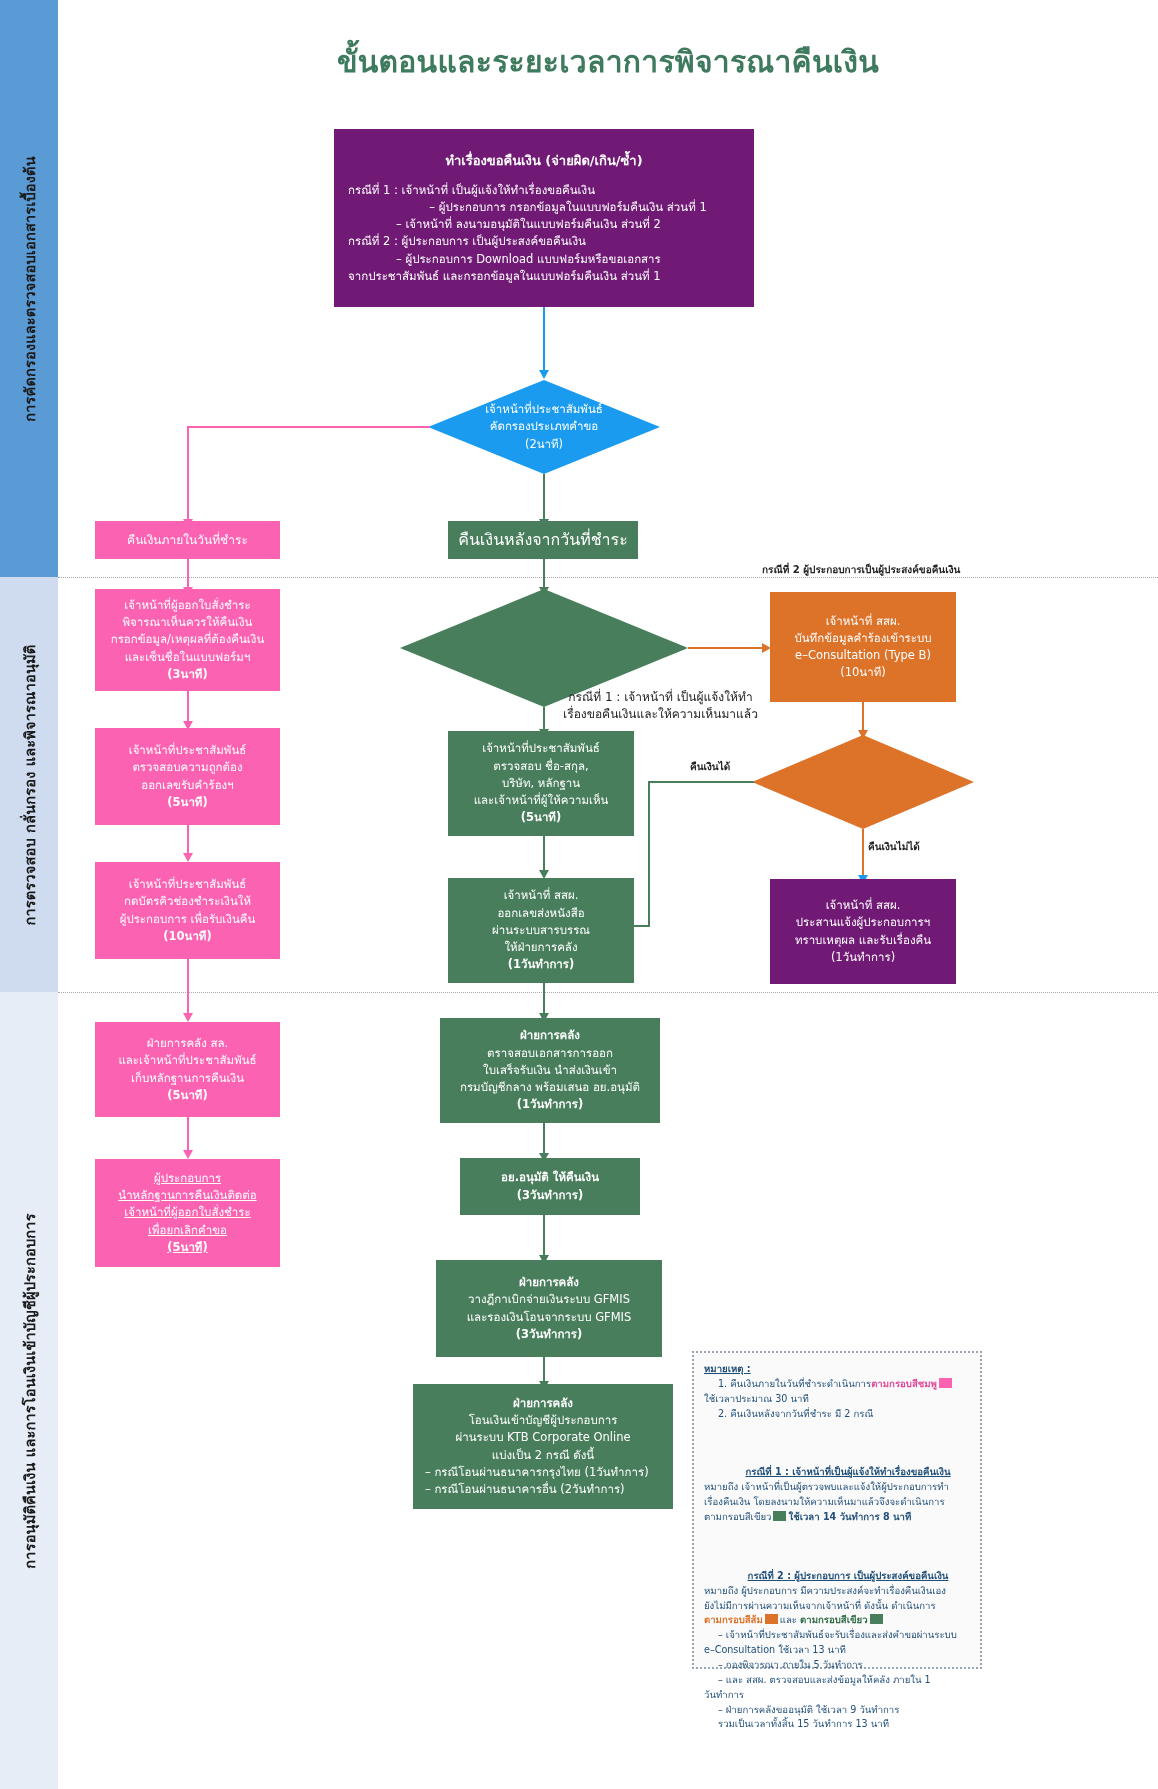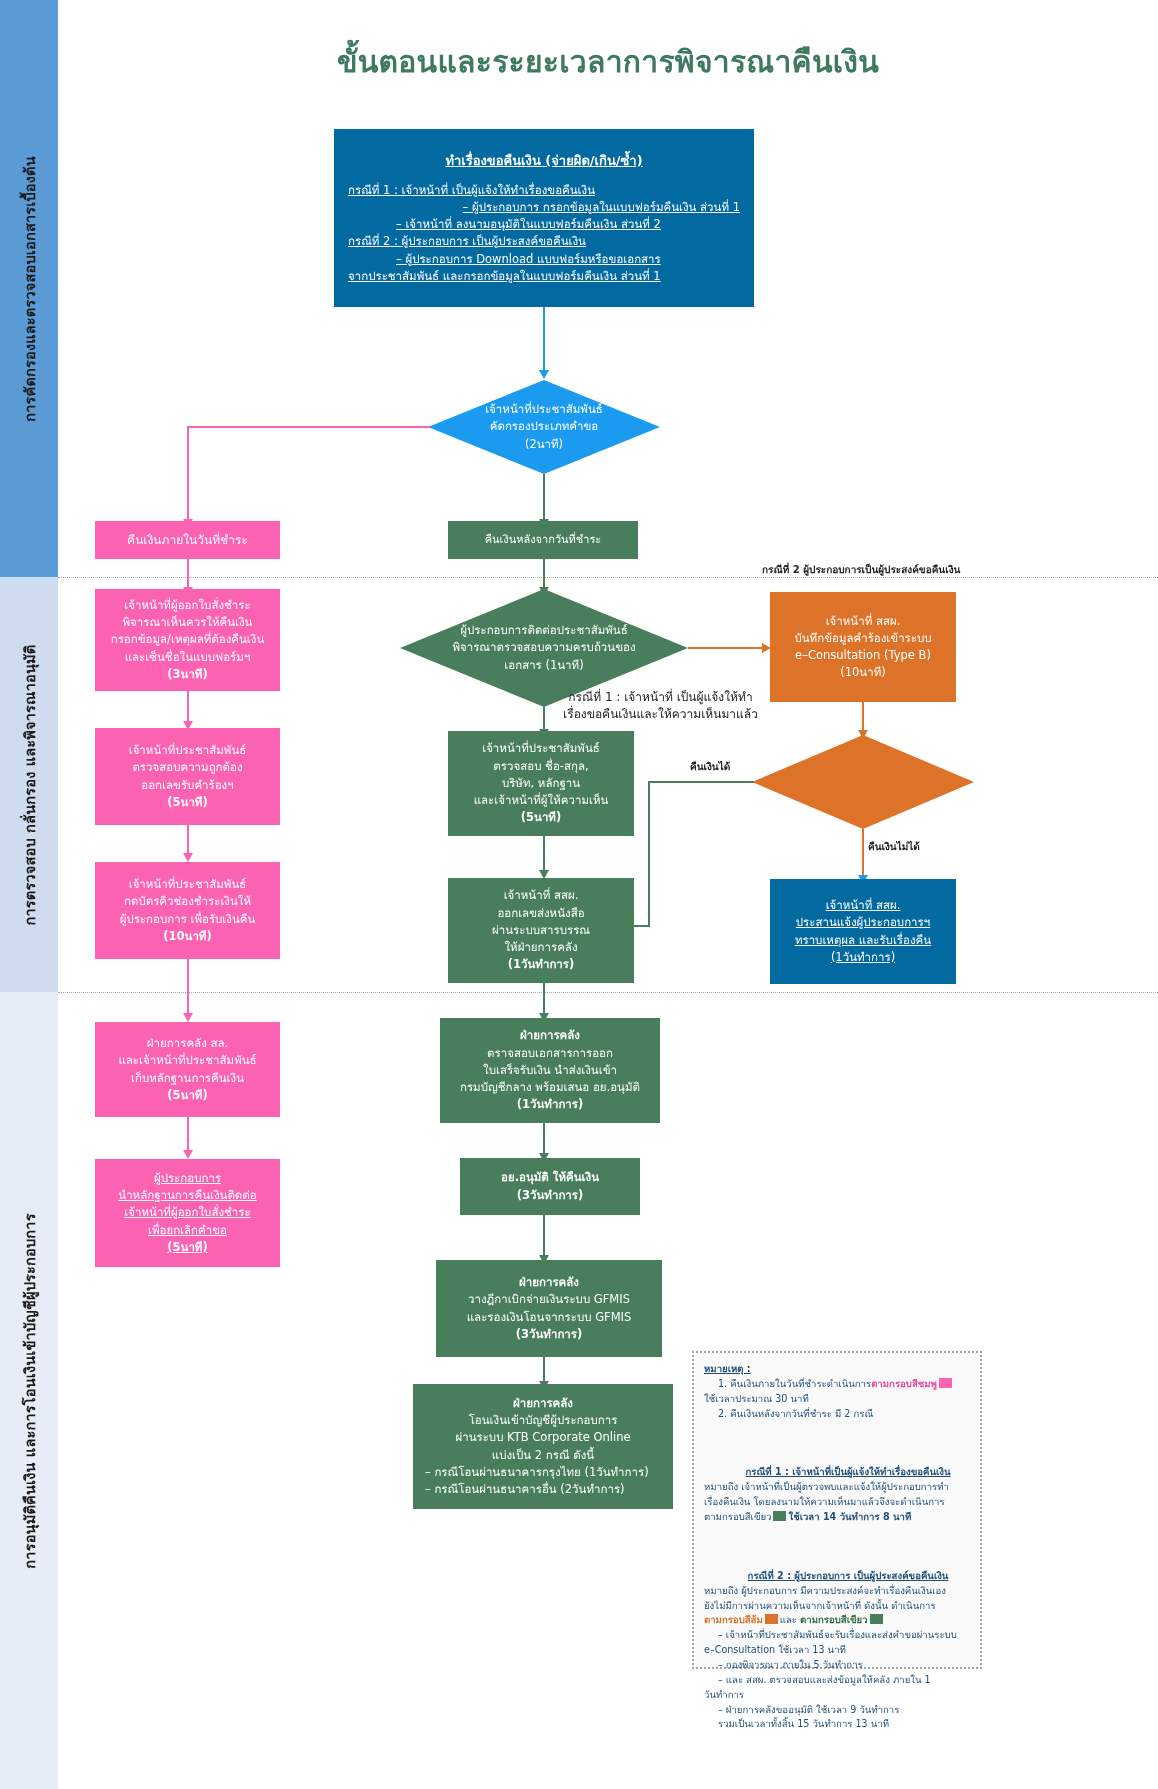--- a/index.html
+++ b/index.html
@@ -44,21 +44,21 @@
     color: #ffffff;
     display: flex; flex-direction: column;
     align-items: center; justify-content: center;
     text-align: center;
     font-size: 11.5px;
     line-height: 1.5;
     padding: 4px 6px;
   }
   .node .ttl { font-weight: bold; }
   .node .ln  { white-space: nowrap; }
-  .blue   { background: #0369a1; text-decoration: underline; }
+  .blue   { background: #701a75; }
   .pink   { background: #fb62b2; }
   .green  { background: #497e5d; }
   .orange { background: #dd7229; }
   
   .diamond {
     position: absolute;
     display: flex; align-items: center; justify-content: center;
   }
   .diamond > .dshape {
     position: absolute; inset: 0;
@@ -129,21 +129,21 @@
   <span class="band-label">การอนุมัติคืนเงิน และการโอนเงินเข้าบัญชีผู้ประกอบการ</span>
 </div>
 <div class="band-sep" style="top:577px"></div>
 <div class="band-sep" style="top:992px"></div>
 
 <div id="page-title">ขั้นตอนและระยะเวลาการพิจารณาคืนเงิน</div>
 
 <div class="node blue" style="left:334px; top:129px; width:420px; height:178px; align-items:stretch; justify-content:center; padding:12px 14px;">
   <div class="ttl" style="text-align:center; font-size:13px; margin-bottom:11px;">ทำเรื่องขอคืนเงิน (จ่ายผิด/เกิน/ซ้ำ)</div>
   <div class="ln" style="text-align:left">กรณีที่ 1 : เจ้าหน้าที่ เป็นผู้แจ้งให้ทำเรื่องขอคืนเงิน</div>
-  <div class="ln" style="text-align:right; padding-left:48px">– ผู้ประกอบการ กรอกข้อมูลในแบบฟอร์มคืนเงิน ส่วนที่ 1</div>
+  <div class="ln" style="text-align:center; padding-left:48px">– ผู้ประกอบการ กรอกข้อมูลในแบบฟอร์มคืนเงิน ส่วนที่ 1</div>
   <div class="ln" style="text-align:left; padding-left:48px">– เจ้าหน้าที่ ลงนามอนุมัติในแบบฟอร์มคืนเงิน ส่วนที่ 2</div>
   <div class="ln" style="text-align:left">กรณีที่ 2 : ผู้ประกอบการ เป็นผู้ประสงค์ขอคืนเงิน</div>
   <div class="ln" style="text-align:left; padding-left:48px">– ผู้ประกอบการ Download แบบฟอร์มหรือขอเอกสาร</div>
   <div class="ln" style="text-align:left">จากประชาสัมพันธ์ และกรอกข้อมูลในแบบฟอร์มคืนเงิน ส่วนที่ 1</div>
 </div>
 
 <div class="conn v c-blue" style="left:543px; top:307px; height:65px;"></div>
 <div class="arrow adown" style="left:539px; top:370px; border-top:9px solid #1b9bf0;"></div>
 
 <div class="diamond" style="left:428px; top:380px; width:232px; height:94px;">
@@ -161,21 +161,21 @@
 <div class="conn v c-pink" style="left:187px; top:426px; height:95px;"></div>
 <div class="arrow adown" style="left:183px; top:519px; border-top:9px solid #fb62b2;"></div>
 
 <div class="conn v c-green" style="left:543px; top:474px; height:47px;"></div>
 <div class="arrow adown" style="left:539px; top:519px; border-top:9px solid #497e5d;"></div>
 
 <div class="node pink" style="left:95px; top:521px; width:185px; height:38px;font-family:Liberation Serif, serif;">
   <div class="ln" style="font-size:12px">คืนเงินภายในวันที่ชำระ</div>
 </div>
 <div class="node green" style="left:448px; top:521px; width:190px; height:38px;">
-  <div class="ln" style="font-size:11px">คืนเงินหลังจากวันที่ชำระ</div>
+  <div class="ln" style="font-size:16px">คืนเงินหลังจากวันที่ชำระ</div>
 </div>
 
 <div class="conn v c-pink" style="left:187px; top:559px; height:30px;"></div>
 <div class="arrow adown" style="left:183px; top:587px; border-top:9px solid #fb62b2;"></div>
 
 <div class="conn v c-green" style="left:543px; top:559px; height:30px;"></div>
 <div class="arrow adown" style="left:539px; top:587px; border-top:9px solid #497e5d;"></div>
 
 <div class="edge-label" style="left:762px; top:563px; width:220px; text-align:left; font-size:10px;">กรณีที่ 2 ผู้ประกอบการเป็นผู้ประสงค์ขอคืนเงิน</div>
 
@@ -221,25 +221,20 @@
   <div class="ln">นำหลักฐานการคืนเงินติดต่อ</div>
   <div class="ln">เจ้าหน้าที่ผู้ออกใบสั่งชำระ</div>
   <div class="ln">เพื่อยกเลิกคำขอ</div>
   <div class="ln ttl">(5นาที)</div>
 </div>
 
 <div class="diamond" style="left:400px; top:589px; width:288px; height:118px;">
   <svg class="dshape" viewBox="0 0 288 118" preserveAspectRatio="none">
     <polygon points="144,0 288,59 144,118 0,59" fill="#497e5d"></polygon>
   </svg>
-  <div class="dtext" style="width:88%">
-    <div>ผู้ประกอบการติดต่อประชาสัมพันธ์</div>
-    <div>พิจารณาตรวจสอบความครบถ้วนของ</div>
-    <div>เอกสาร (1นาที)</div>
-  </div>
 </div>
 
 <div class="conn h c-orange" style="left:688px; top:647px; width:75px;"></div>
 <div class="arrow aright" style="left:762px; top:643px; border-left:9px solid #dd7229;"></div>
 
 <div class="conn v c-green" style="left:543px; top:707px; height:24px;"></div>
 <div class="arrow adown" style="left:539px; top:729px; border-top:9px solid #497e5d;"></div>
 
 <div class="edge-label thin" style="left:553px; top:689px; width:215px; font-size:12px; text-align:center; white-space:pre-line;">กรณีที่ 1 : เจ้าหน้าที่ เป็นผู้แจ้งให้ทำ
 เรื่องขอคืนเงินและให้ความเห็นมาแล้ว</div>

